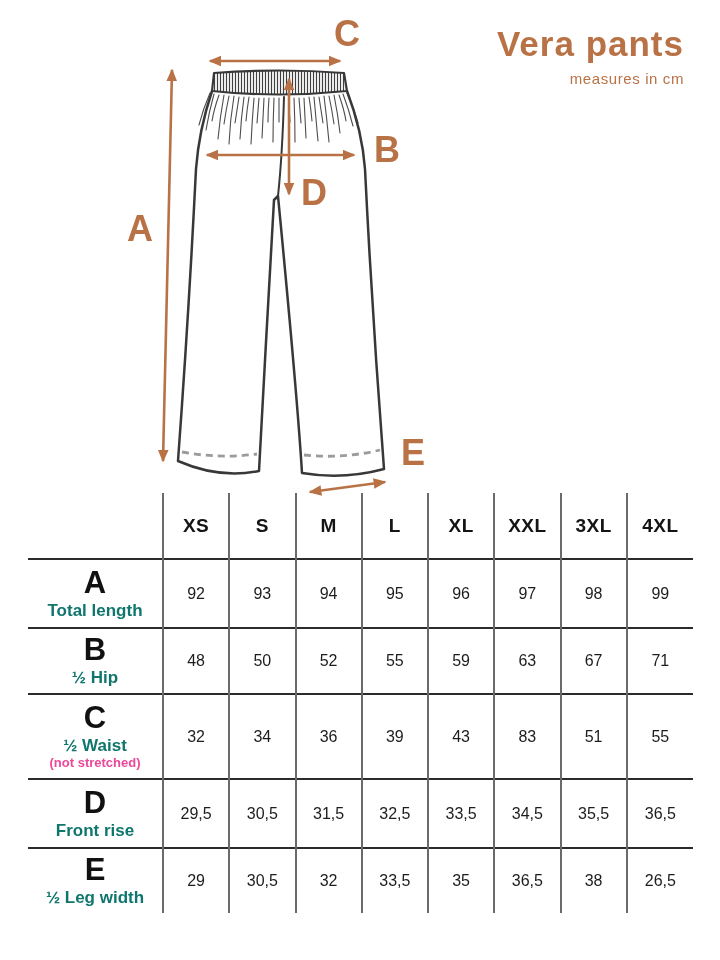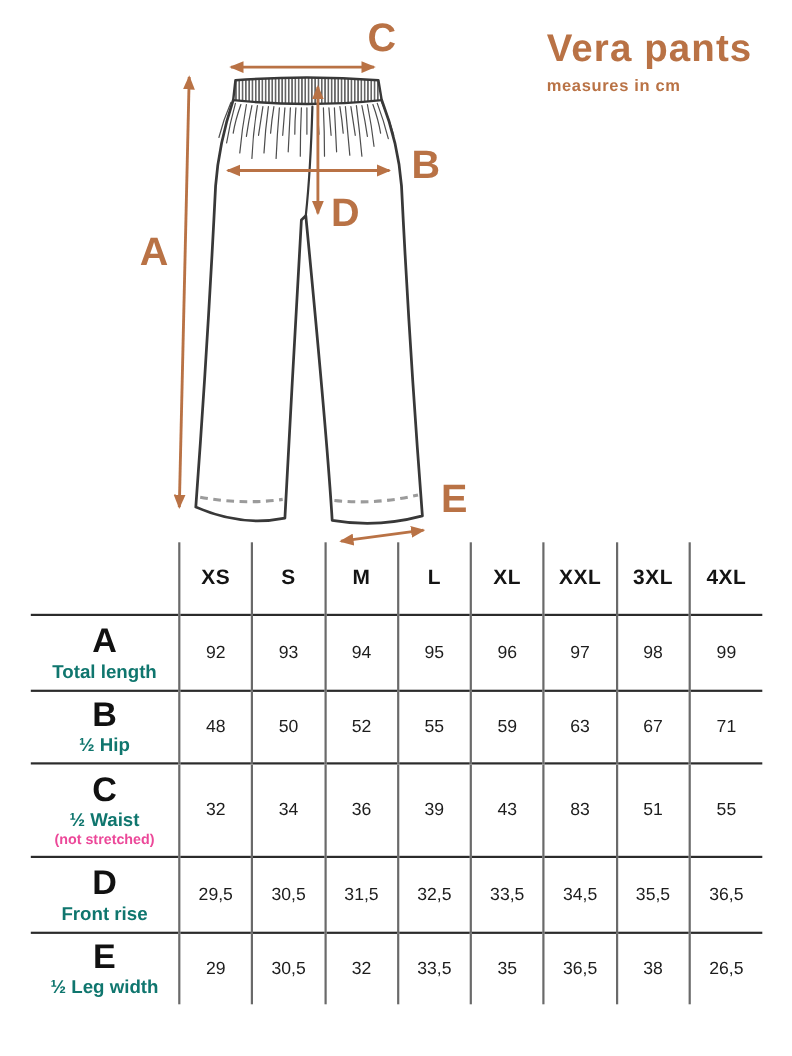--- a/index.html
+++ b/index.html
@@ -2,23 +2,23 @@
 <html><head>
 <meta charset="utf-8">
 <style>
   html,body { margin:0; padding:0; background:#fff; }
   .canvas {
     position:relative; width:720px; height:960px; background:#ffffff;
     font-family:"Liberation Sans", sans-serif; overflow:hidden;
   }
 
   
-  .brand { position:absolute; top:26px; right:36px; color:#b97245; }
+  .brand { position:absolute; top:26px; right:36px; text-align:right; color:#b97245; }
   .brand-title { font-size:35px; font-weight:bold; letter-spacing:1px; line-height:1; }
-  .brand-sub { font-size:15px; font-weight:bold; letter-spacing:0.6px; margin-top:9px; }
+  .brand-sub { font-size:15px; font-weight:normal; letter-spacing:0.6px; margin-top:9px; }
 
   
   .diagram-svg { position:absolute; left:0; top:0; }
   .dim-label {
     position:absolute; color:#b97245; font-weight:bold; font-size:36px; line-height:1;
   }
   .label-a { left:127px; top:211px; }
   .label-b { left:374px; top:132px; }
   .label-c { left:334px; top:16px;  }
   .label-d { left:301px; top:175px; }

